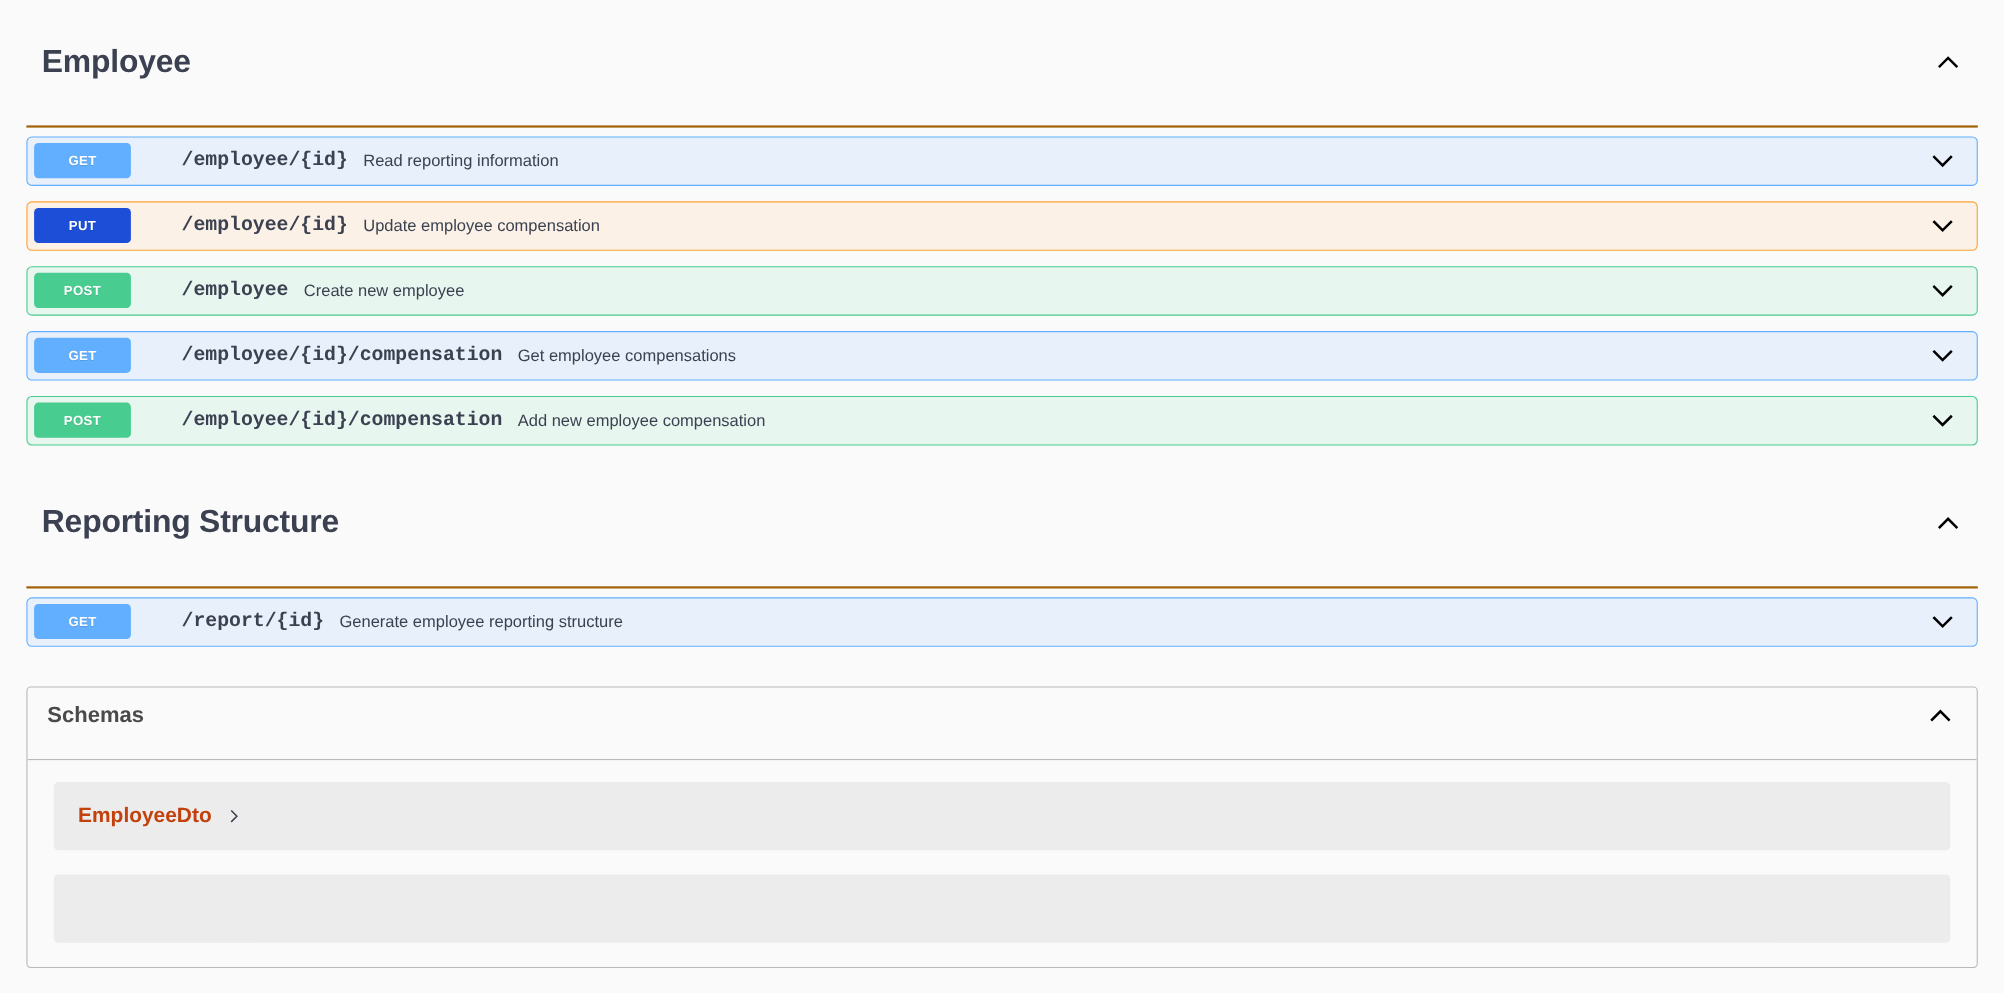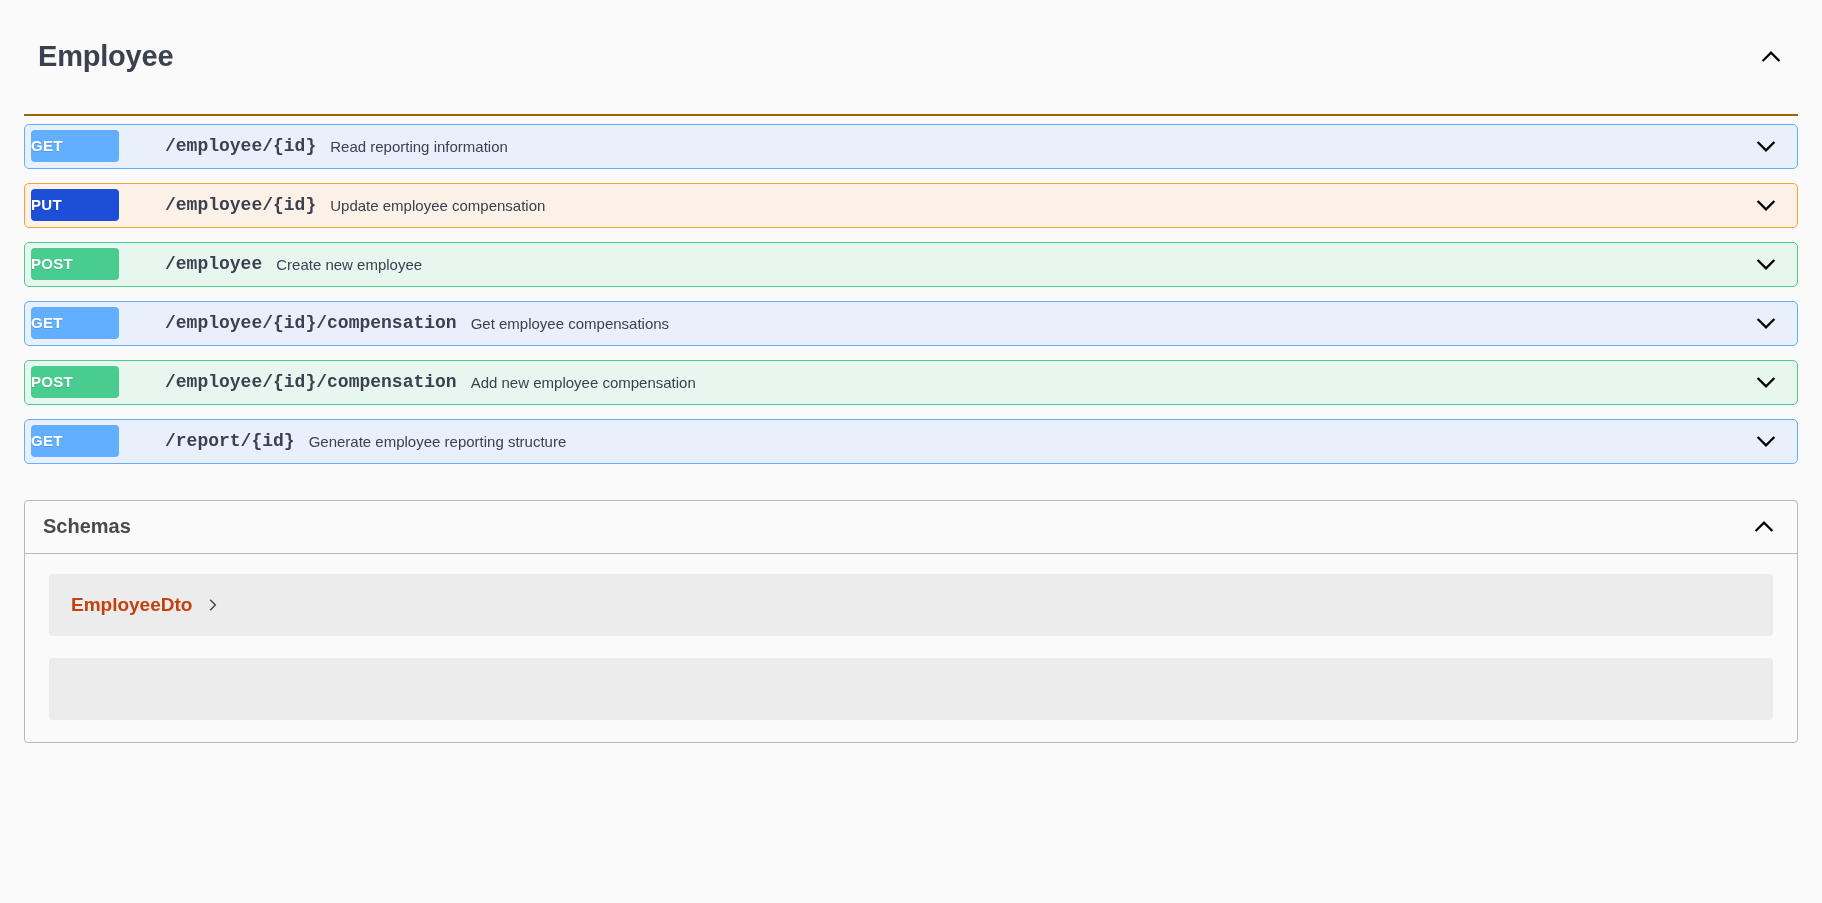--- a/index.html
+++ b/index.html
@@ -78,24 +78,24 @@
 
   .op.get  { background: #e8f0fb; border-color: #61affe; }
   .op.put  { background: #fbf1e6; border-color: #fca130; }
   .op.post { background: #e8f6f0; border-color: #49cc90; }
 
   .method {
     flex: none;
     width: 88px;
     height: 32px;
     line-height: 32px;
-    text-align: left;
+    text-align: center;
     border-radius: 4px;
     color: #fff;
-    font-size: 15px;
+    font-size: 12px;
     font-weight: bold;
     font-family: "Liberation Sans", sans-serif;
     letter-spacing: 0.3px;
     margin: 0 8px 0 6px;
     text-shadow: 0 1px 0 rgba(0,0,0,.12);
   }
   .method.get  { background: #61affe; }
   .method.put  { background: #1d4ed8; }
   .method.post { background: #49cc90; }
 
@@ -127,21 +127,21 @@
     border: 1px solid #b8b8b8;
     border-radius: 4px;
     background: #fafafa;
     box-sizing: border-box;
     overflow: hidden;
   }
   .schemas-header {
     display: flex;
     align-items: center;
     justify-content: space-between;
-    padding: 13px 20px 13px 18px;
+    padding: 13px 20px 26px 18px;
     border-bottom: 1px solid #b8b8b8;
     cursor: pointer;
     box-sizing: border-box;
   }
   .schemas-title {
     font-size: 20px;
     font-weight: bold;
     color: #4a4a4a;
     font-family: "Liberation Sans", sans-serif;
   }
@@ -252,20 +252,30 @@
       <span class="spacer"></span>
       <span class="chev">
         <svg viewBox="0 0 24 24" fill="none" stroke="#000" stroke-width="2.1" stroke-linecap="square">
           <polyline points="5,9 12,16 19,9"></polyline>
         </svg>
       </span>
     </div>
 
   </div>
 
+  <section class="tag-section">
+    <div class="tag-header">
+      <h3 class="tag-title">Reporting Structure</h3>
+      <span class="chev">
+        <svg viewBox="0 0 24 24" fill="none" stroke="#000" stroke-width="2.1" stroke-linecap="square">
+          <polyline points="5,15 12,8 19,15"></polyline>
+        </svg>
+      </span>
+    </div>
+  </section>
 
   <div class="ops">
 
     <div class="op get">
       <span class="method get">GET</span>
       <span class="path">/report/{id}</span>
       <span class="summary">Generate employee reporting structure</span>
       <span class="spacer"></span>
       <span class="chev">
         <svg viewBox="0 0 24 24" fill="none" stroke="#000" stroke-width="2.1" stroke-linecap="square">

